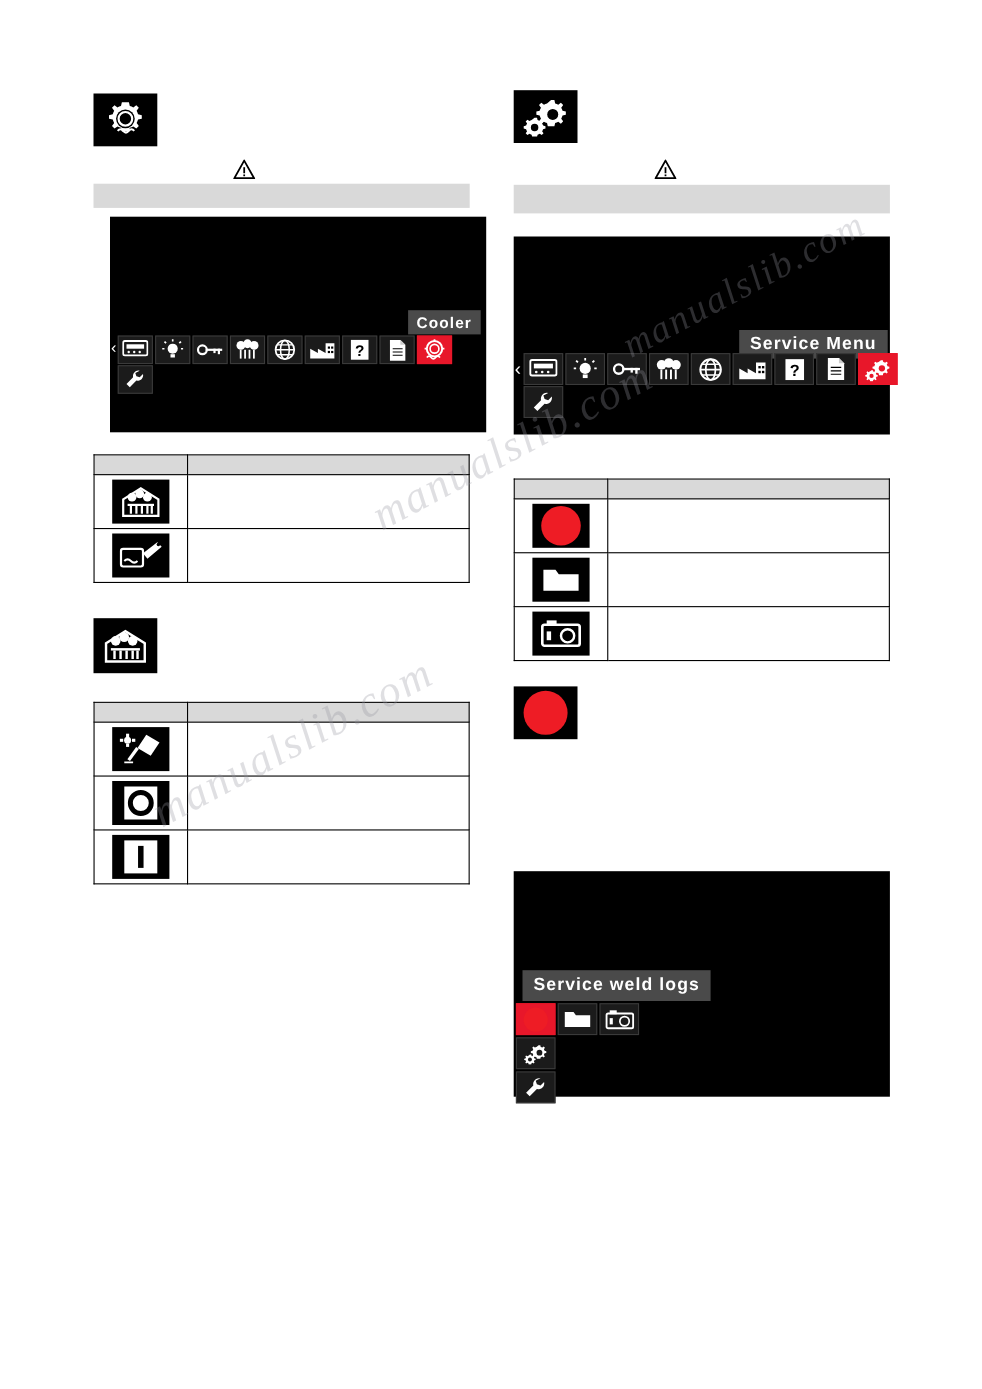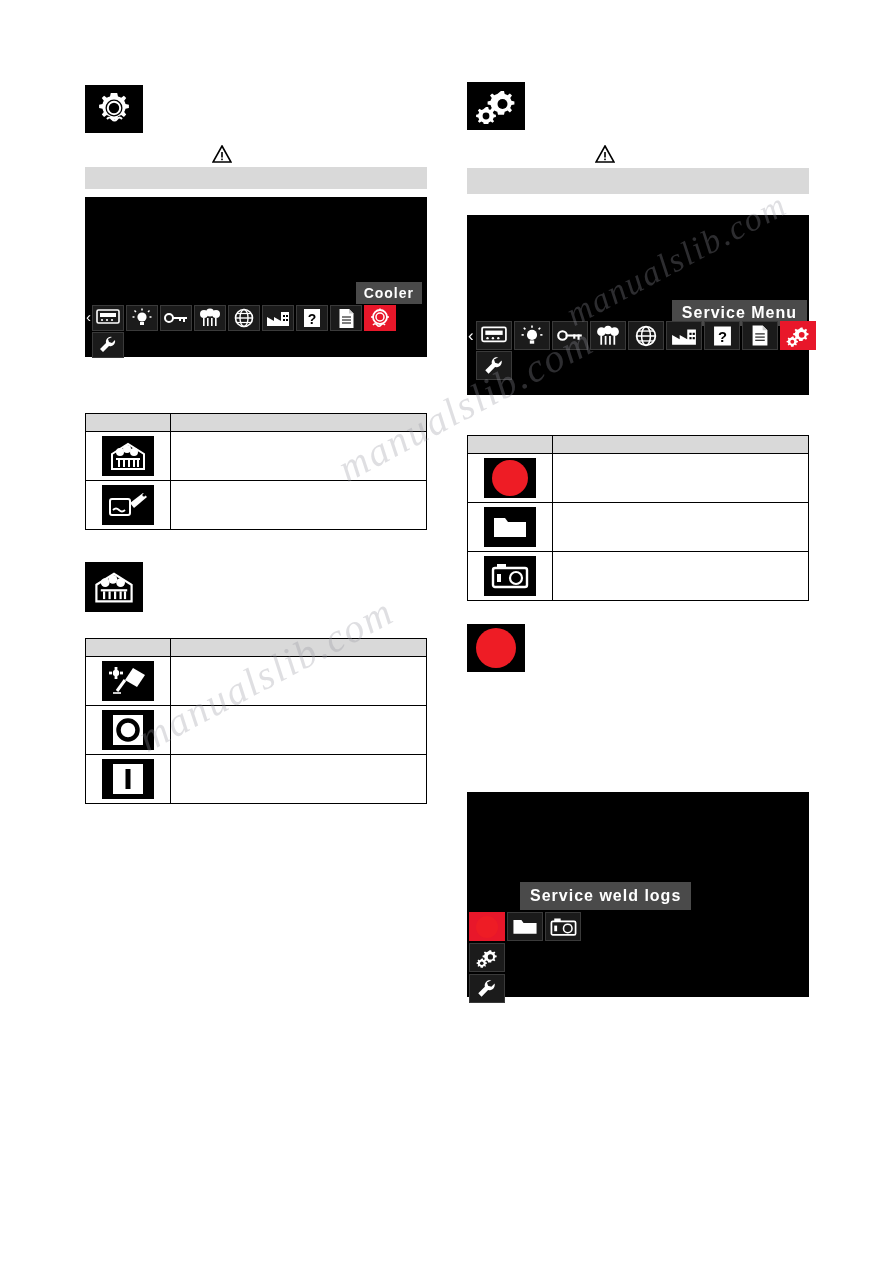--- a/index.html
+++ b/index.html
@@ -160,21 +160,21 @@
         <svg width="20" height="18" viewBox="0 0 20 18">
           <path d="M10 1 L19 17 L1 17 Z" fill="none" stroke="#000" stroke-width="1.6"></path>
           <rect x="9.2" y="7" width="1.6" height="5.5" fill="#000"></rect>
           <rect x="9.2" y="13.6" width="1.6" height="1.6" fill="#000"></rect>
         </svg>
       </span>
     </div>
 
     <div class="greybar" style="position:absolute; left:0; top:167px; width:342px;"></div>
 
-    <div class="display" style="position:absolute; left:0; top:197px; width:342px; height:160px;">
+    <div class="display" style="position:absolute; left:15px; top:197px; width:342px; height:196px;">
       <div class="tooltip" style="right:5px; top:85px;">Cooler</div>
 
       <div style="position:absolute; left:1px; top:112px; color:#fff; font-size:15px; line-height:1;">‹</div>
 
       <div class="iconbar" style="left:7px; top:108px;">
         <div class="tile">
           <svg width="24" height="18" viewBox="0 0 24 18">
               <rect x="1" y="1" width="22" height="13" rx="1.5" fill="none" stroke="#fff" stroke-width="1.6"></rect>
               <rect x="4" y="4" width="16" height="4" fill="#fff"></rect>
               <circle cx="6" cy="11" r="1.1" fill="#fff"></circle>
@@ -581,21 +581,21 @@
       </table>
     </div>
 
     <div style="position:absolute; left:0; top:624px;">
       <div class="iconbox-red">
         <span style="width:40px;height:40px;border-radius:50%;background:#ee1c25;display:block;"></span>
       </div>
     </div>
 
     <div class="display" style="position:absolute; left:0; top:792px; width:342px; height:205px;">
-      <div class="tooltip" style="left:8px; top:90px; font-size:16px; padding:5px 10px;margin-left:45px;">Service  weld  logs</div>
+      <div class="tooltip" style="left:8px; top:90px; font-size:16px; padding:5px 10px;">Service  weld  logs</div>
 
       <div class="iconbar" style="left:2px; top:120px;">
         <div class="tile big" style="background:#e8172a; border-color:#e8172a;">
           <span style="width:22px;height:22px;border-radius:50%;background:#ee1c25;display:block;"></span>
         </div>
         <div class="tile big">
           <svg width="26" height="19" viewBox="0 0 36 26">
               <path d="M2 23 L2 4 L13 4 L16 8 L34 8 L34 23 Z" fill="#fff"></path>
             </svg>
         </div>

